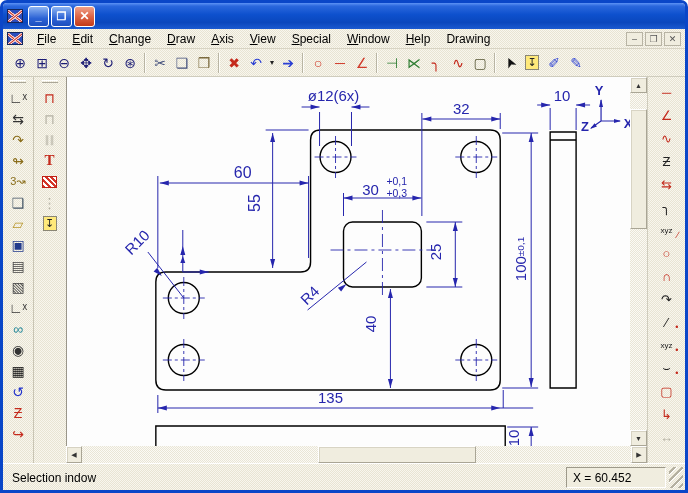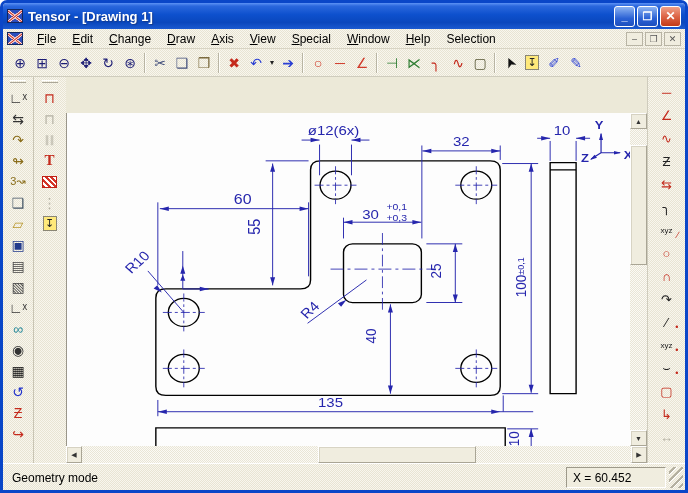--- a/index.html
+++ b/index.html
@@ -40,21 +40,21 @@
             font-size:14px; background:transparent; border:1px solid transparent; }
   .tb-btn.narrow { width:10px; font-size:8px; }
   .sep { width:2px; height:20px; border-left:1px solid #b9b5a4; border-right:1px solid #fdfcf7; margin:0 3px; }
   
   .main { flex:1; display:flex; min-height:0; }
   .lbar { flex:0 0 63px; display:flex; }
   .lcol { width:31px; display:flex; flex-direction:column; align-items:center; padding-top:3px; }
   .lcol.c1 { border-right:1px solid #c9c5b4; }
   .grip { width:16px; height:3px; border-top:1px solid #fff; border-bottom:1px solid #aaa697; margin-bottom:4px; }
   .sb-btn { width:24px; height:21px; display:flex; align-items:center; justify-content:center; font-size:14px; }
-  .center { flex:1; display:flex; flex-direction:column; min-width:0;margin-top:36px; }
+  .center { flex:1; display:flex; flex-direction:column; min-width:0; }
   .canvas-row { flex:1; display:flex; min-height:0; }
   .canvas { flex:1; background:#fdfdfd; position:relative; border-left:1px solid #9a968a; overflow:hidden; }
   .canvas svg { position:absolute; inset:0; width:100%; height:100%; }
   
   .vscroll { flex:0 0 17px; display:flex; flex-direction:column; }
   .hscroll { flex:0 0 17px; display:flex; }
   .track { flex:1; position:relative;
      background-color:#f4f2ea;
      background-image:conic-gradient(#fbfaf5 25%, #e9e5d6 0 50%, #fbfaf5 0 75%, #e9e5d6 0);
      background-size:2px 2px; }
@@ -88,41 +88,40 @@
   
   svg text { font-family:"Liberation Sans",sans-serif; fill:#2626ad; }
 </style>
 </head>
 <body>
 
 <div class="window">
 
   <div class="titlebar">
     <div class="logo"></div>
-    <div class="title-text">Tensor - [Drawing 1]</div>
     <div class="winbtns">
       <div class="wb min">_</div>
       <div class="wb max">❐</div>
       <div class="wb close">✕</div>
     </div>
   </div>
 
   <div class="menubar chrome-dither">
     <div class="logo mlogo"></div>
     <div id="menu-items" style="display:flex">
         <div class="menu-item"><u>F</u>ile</div>
         <div class="menu-item"><u>E</u>dit</div>
         <div class="menu-item"><u>C</u>hange</div>
         <div class="menu-item"><u>D</u>raw</div>
         <div class="menu-item"><u>A</u>xis</div>
         <div class="menu-item"><u>V</u>iew</div>
         <div class="menu-item"><u>S</u>pecial</div>
         <div class="menu-item"><u>W</u>indow</div>
         <div class="menu-item"><u>H</u>elp</div>
-        <div class="menu-item">Selection</div>
+        <div class="menu-item">Drawing</div>
       </div>
     <div class="mdibtns">
       <div class="mdib">–</div>
       <div class="mdib">❐</div>
       <div class="mdib">✕</div>
     </div>
   </div>
 
   <div class="toolbar chrome-dither" id="toolbar">
       <div class="tb-btn">
@@ -459,18 +458,18 @@
         <div class="rb-btn">
           <span style="color: rgb(196, 42, 28);">↳</span>
         </div>
         <div class="rb-btn">
           <span style="color: rgb(181, 178, 165);">↔</span>
         </div>
       </div>
   </div>
 
   <div class="statusbar chrome-dither">
-    <div class="spanel msg">Geometry mode</div>
+    <div class="spanel msg">Selection indow</div>
     <div class="spanel xp">X = 60.452</div>
     <div class="sgrip"></div>
   </div>
 
 </div>
 
 </body></html>

